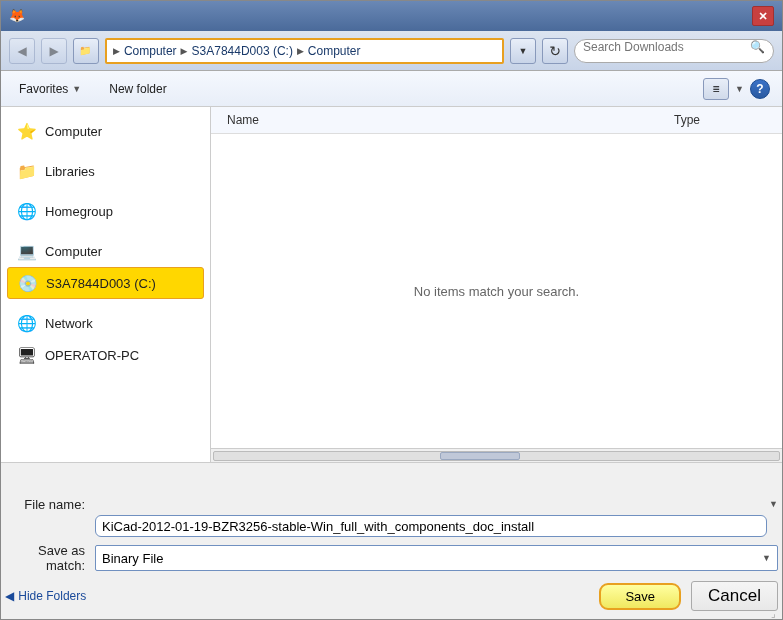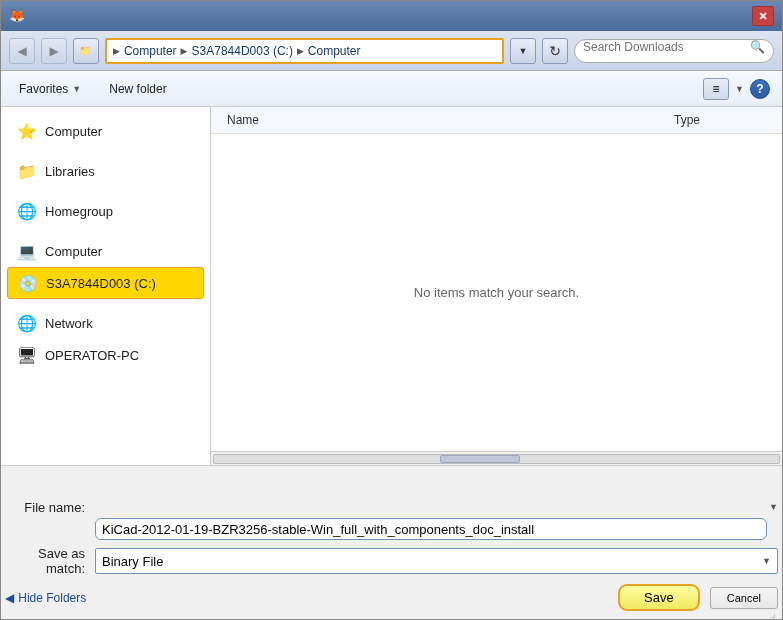--- a/index.html
+++ b/index.html
@@ -372,21 +372,21 @@
       padding: 4px 24px;
       font-size: 13px;
       cursor: pointer;
       font-weight: normal;
     }
     .btn-cancel {
       background: linear-gradient(to bottom, #f5f5f5, #e8e8e8);
       border: 1px solid #aaa;
       border-radius: 3px;
       padding: 4px 16px;
-      font-size: 11px;
+      font-size: 17px;
       cursor: pointer;
     }
     .resize-grip {
       position: absolute;
       bottom: 0;
       right: 0;
       width: 12px;
       height: 12px;
       cursor: se-resize;
       font-size: 10px;

